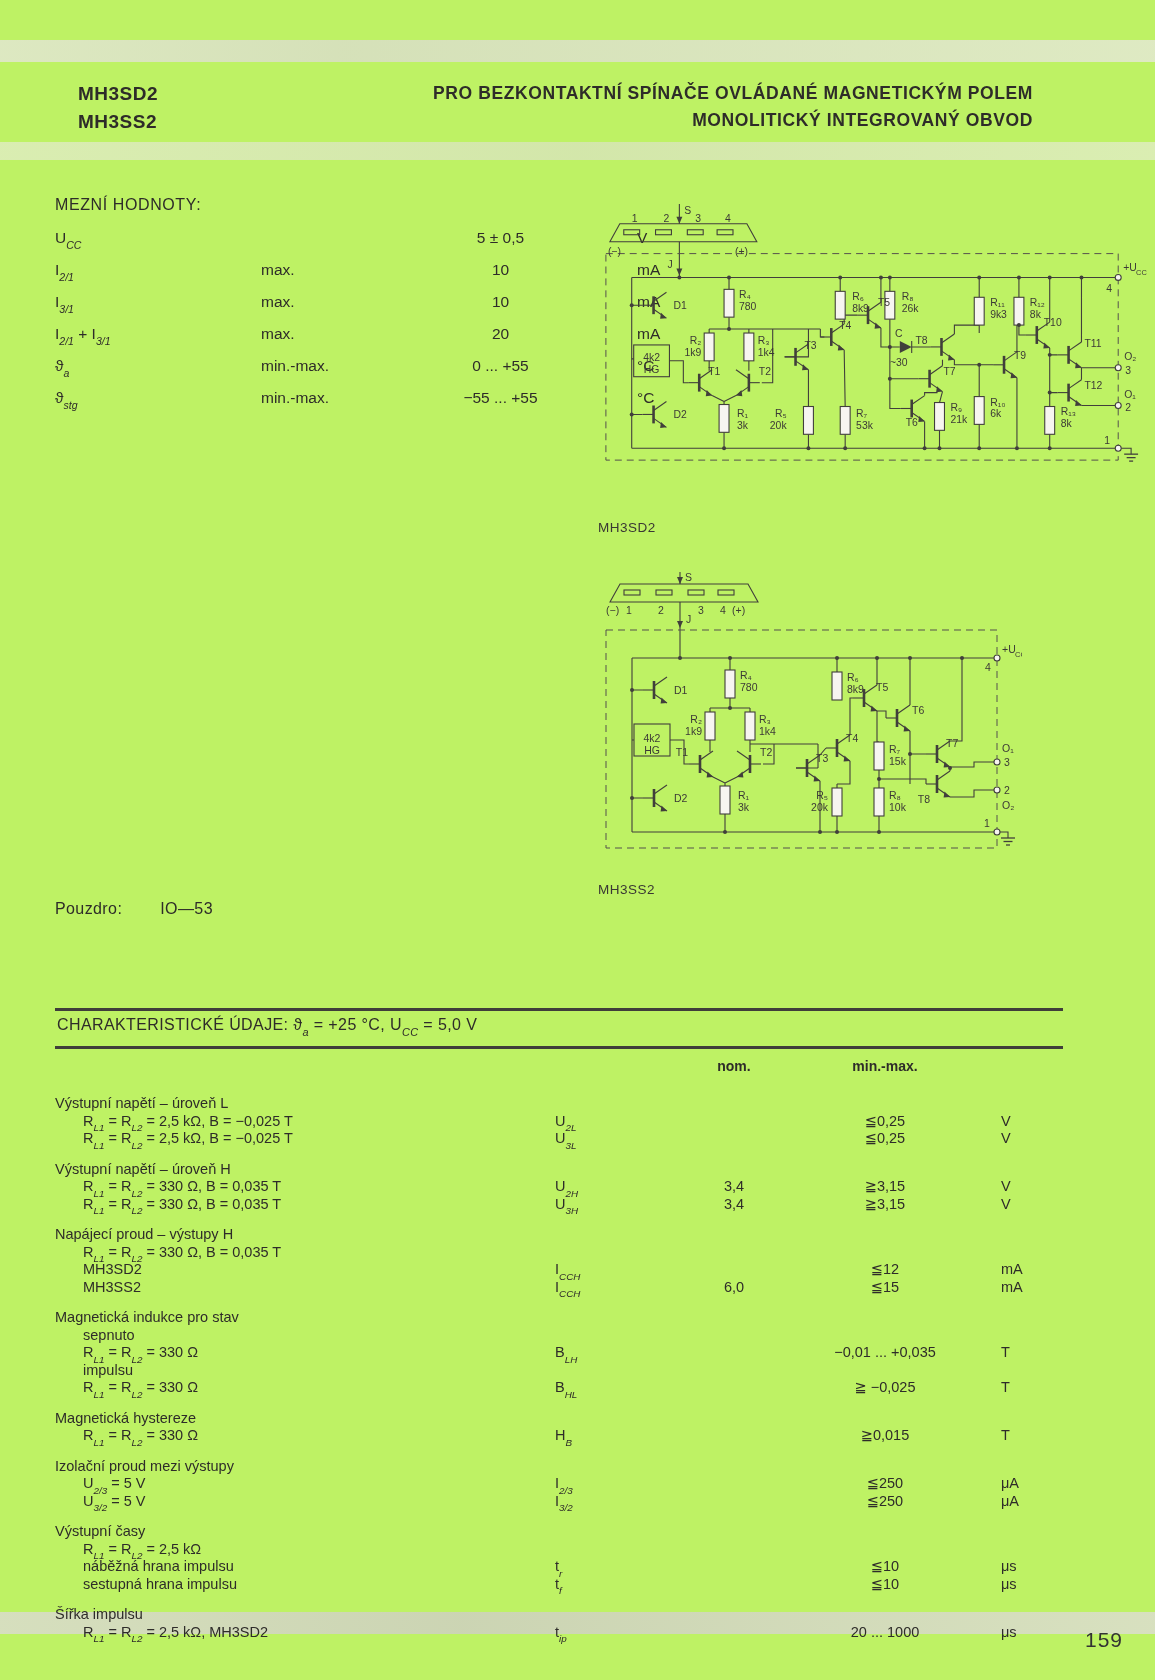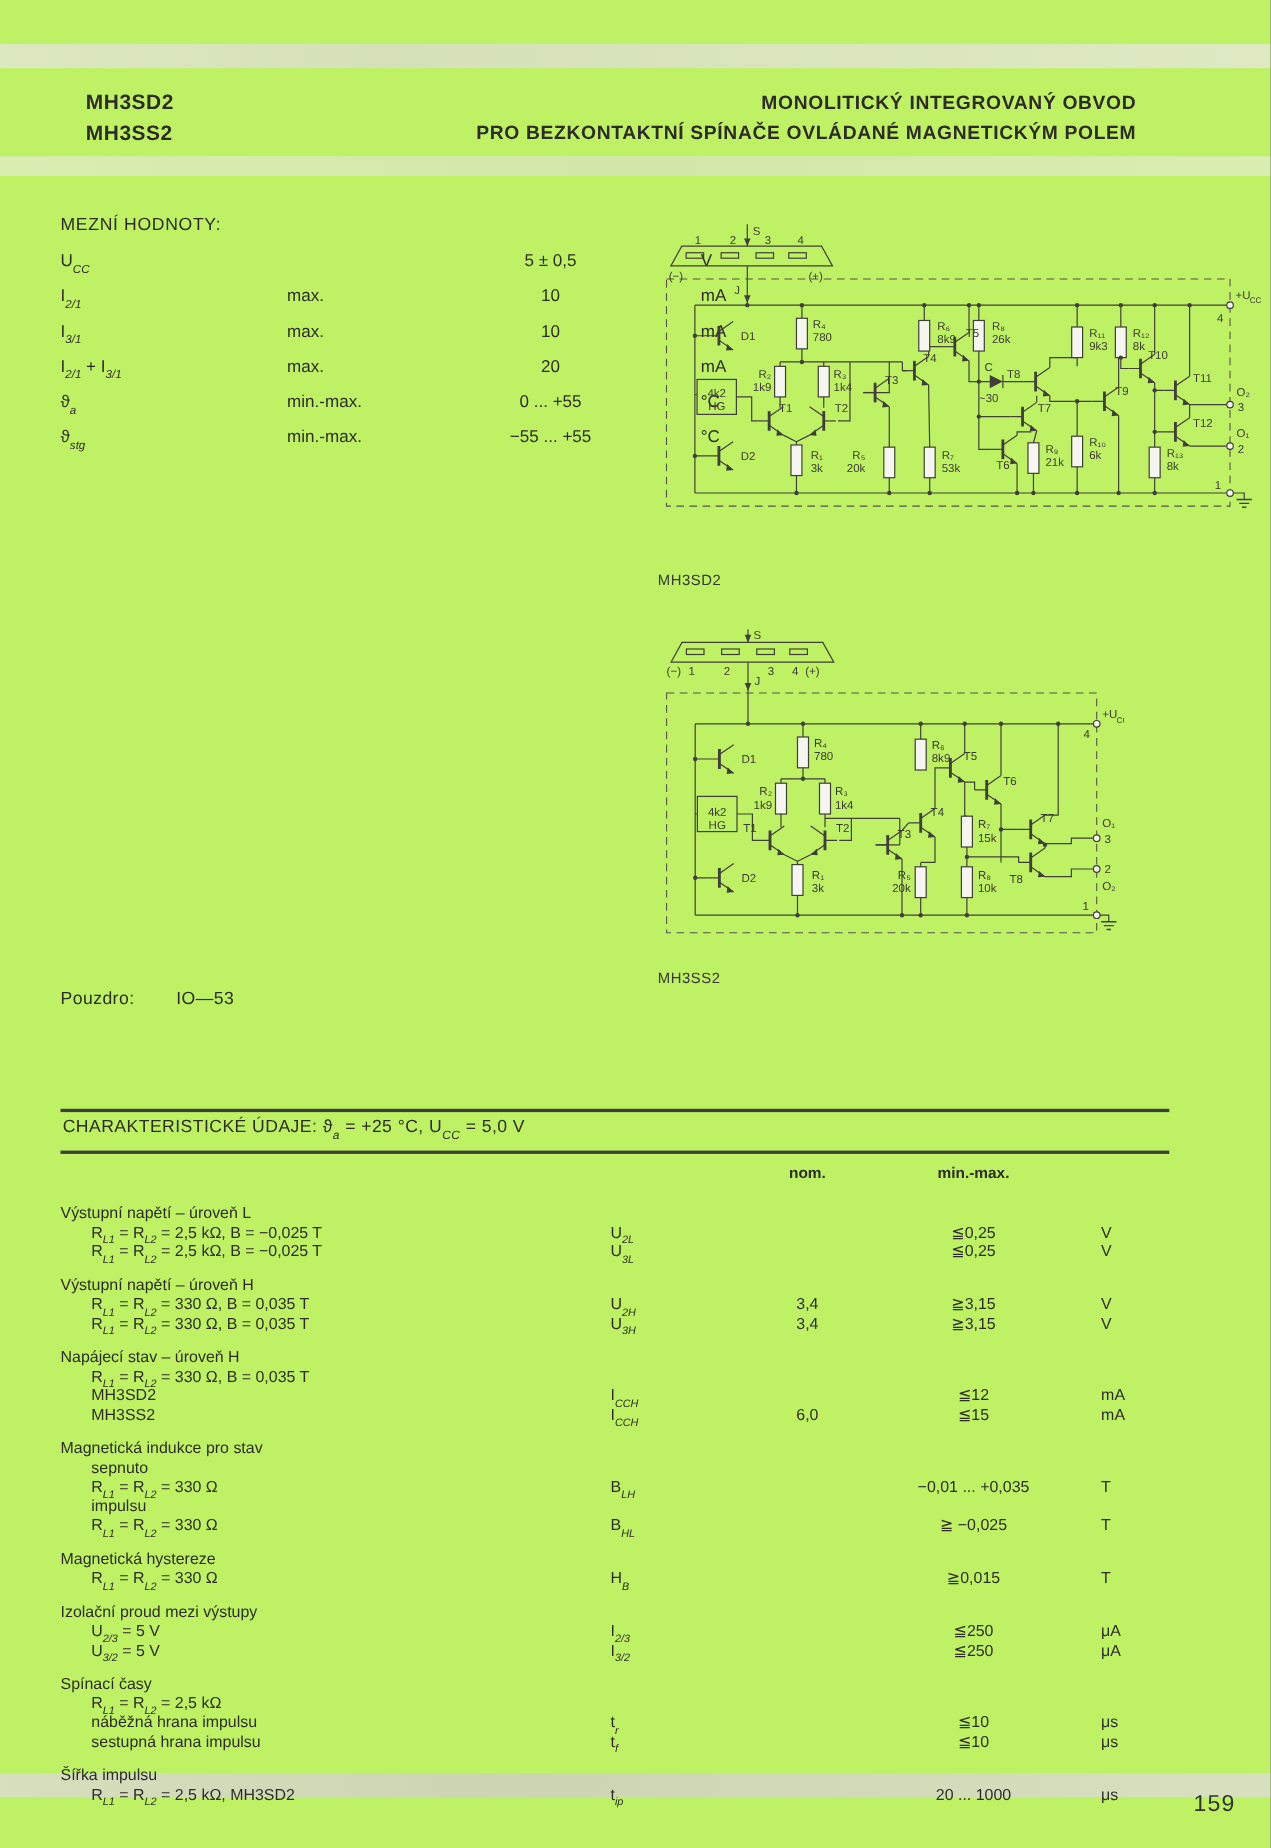--- a/index.html
+++ b/index.html
@@ -67,22 +67,22 @@
   <div class="scanband band1"></div>
   <div class="scanband band2"></div>
   <div class="scanband band3"></div>
 
   <div class="partnums">
     <div>MH3SD2</div>
     <div>MH3SS2</div>
   </div>
 
   <div class="doctitle">
+    <div>PRO BEZKONTAKTNÍ SPÍNAČE OVLÁDANÉ MAGNETICKÝM POLEM</div>
     <div>MONOLITICKÝ INTEGROVANÝ OBVOD</div>
-    <div>PRO BEZKONTAKTNÍ SPÍNAČE OVLÁDANÉ MAGNETICKÝM POLEM</div>
   </div>
 
   <div class="limits-head">MEZNÍ HODNOTY:</div>
   <div class="limits" id="limits-rows">
       <div class="lim-row">
         <div class="sym"><span>U</span><sub>CC</sub><span></span></div>
         <div class="cond"></div>
         <div class="val">5 ± 0,5</div>
         <div class="unit">V</div>
       </div>
@@ -467,21 +467,21 @@
         <div class="unit">V</div>
       </div>
       <div class="char-row">
         <div class="desc ind"><span>R</span><sub>L1</sub><span> = R</span><sub>L2</sub><span> = 330 Ω, B = 0,035 T</span></div>
         <div class="sym"><span>U</span><sub>3H</sub><span></span></div>
         <div class="nom">3,4</div>
         <div class="mm">≧3,15</div>
         <div class="unit">V</div>
       </div>
       <div class="char-row group-start">
-        <div class="desc"><span>Napájecí stav – úroveň H</span></div>
+        <div class="desc"><span>Napájecí proud – výstupy H</span></div>
         <div class="sym"></div>
         <div class="nom"></div>
         <div class="mm"></div>
         <div class="unit"></div>
       </div>
       <div class="char-row">
         <div class="desc ind"><span>R</span><sub>L1</sub><span> = R</span><sub>L2</sub><span> = 330 Ω, B = 0,035 T</span></div>
         <div class="sym"></div>
         <div class="nom"></div>
         <div class="mm"></div>
@@ -565,21 +565,21 @@
         <div class="unit">μA</div>
       </div>
       <div class="char-row">
         <div class="desc ind"><span>U</span><sub>3/2</sub><span> = 5 V</span></div>
         <div class="sym"><span>I</span><sub>3/2</sub><span></span></div>
         <div class="nom"></div>
         <div class="mm">≦250</div>
         <div class="unit">μA</div>
       </div>
       <div class="char-row group-start">
-        <div class="desc"><span>Spínací časy</span></div>
+        <div class="desc"><span>Výstupní časy</span></div>
         <div class="sym"></div>
         <div class="nom"></div>
         <div class="mm"></div>
         <div class="unit"></div>
       </div>
       <div class="char-row">
         <div class="desc ind"><span>R</span><sub>L1</sub><span> = R</span><sub>L2</sub><span> = 2,5 kΩ</span></div>
         <div class="sym"></div>
         <div class="nom"></div>
         <div class="mm"></div>

